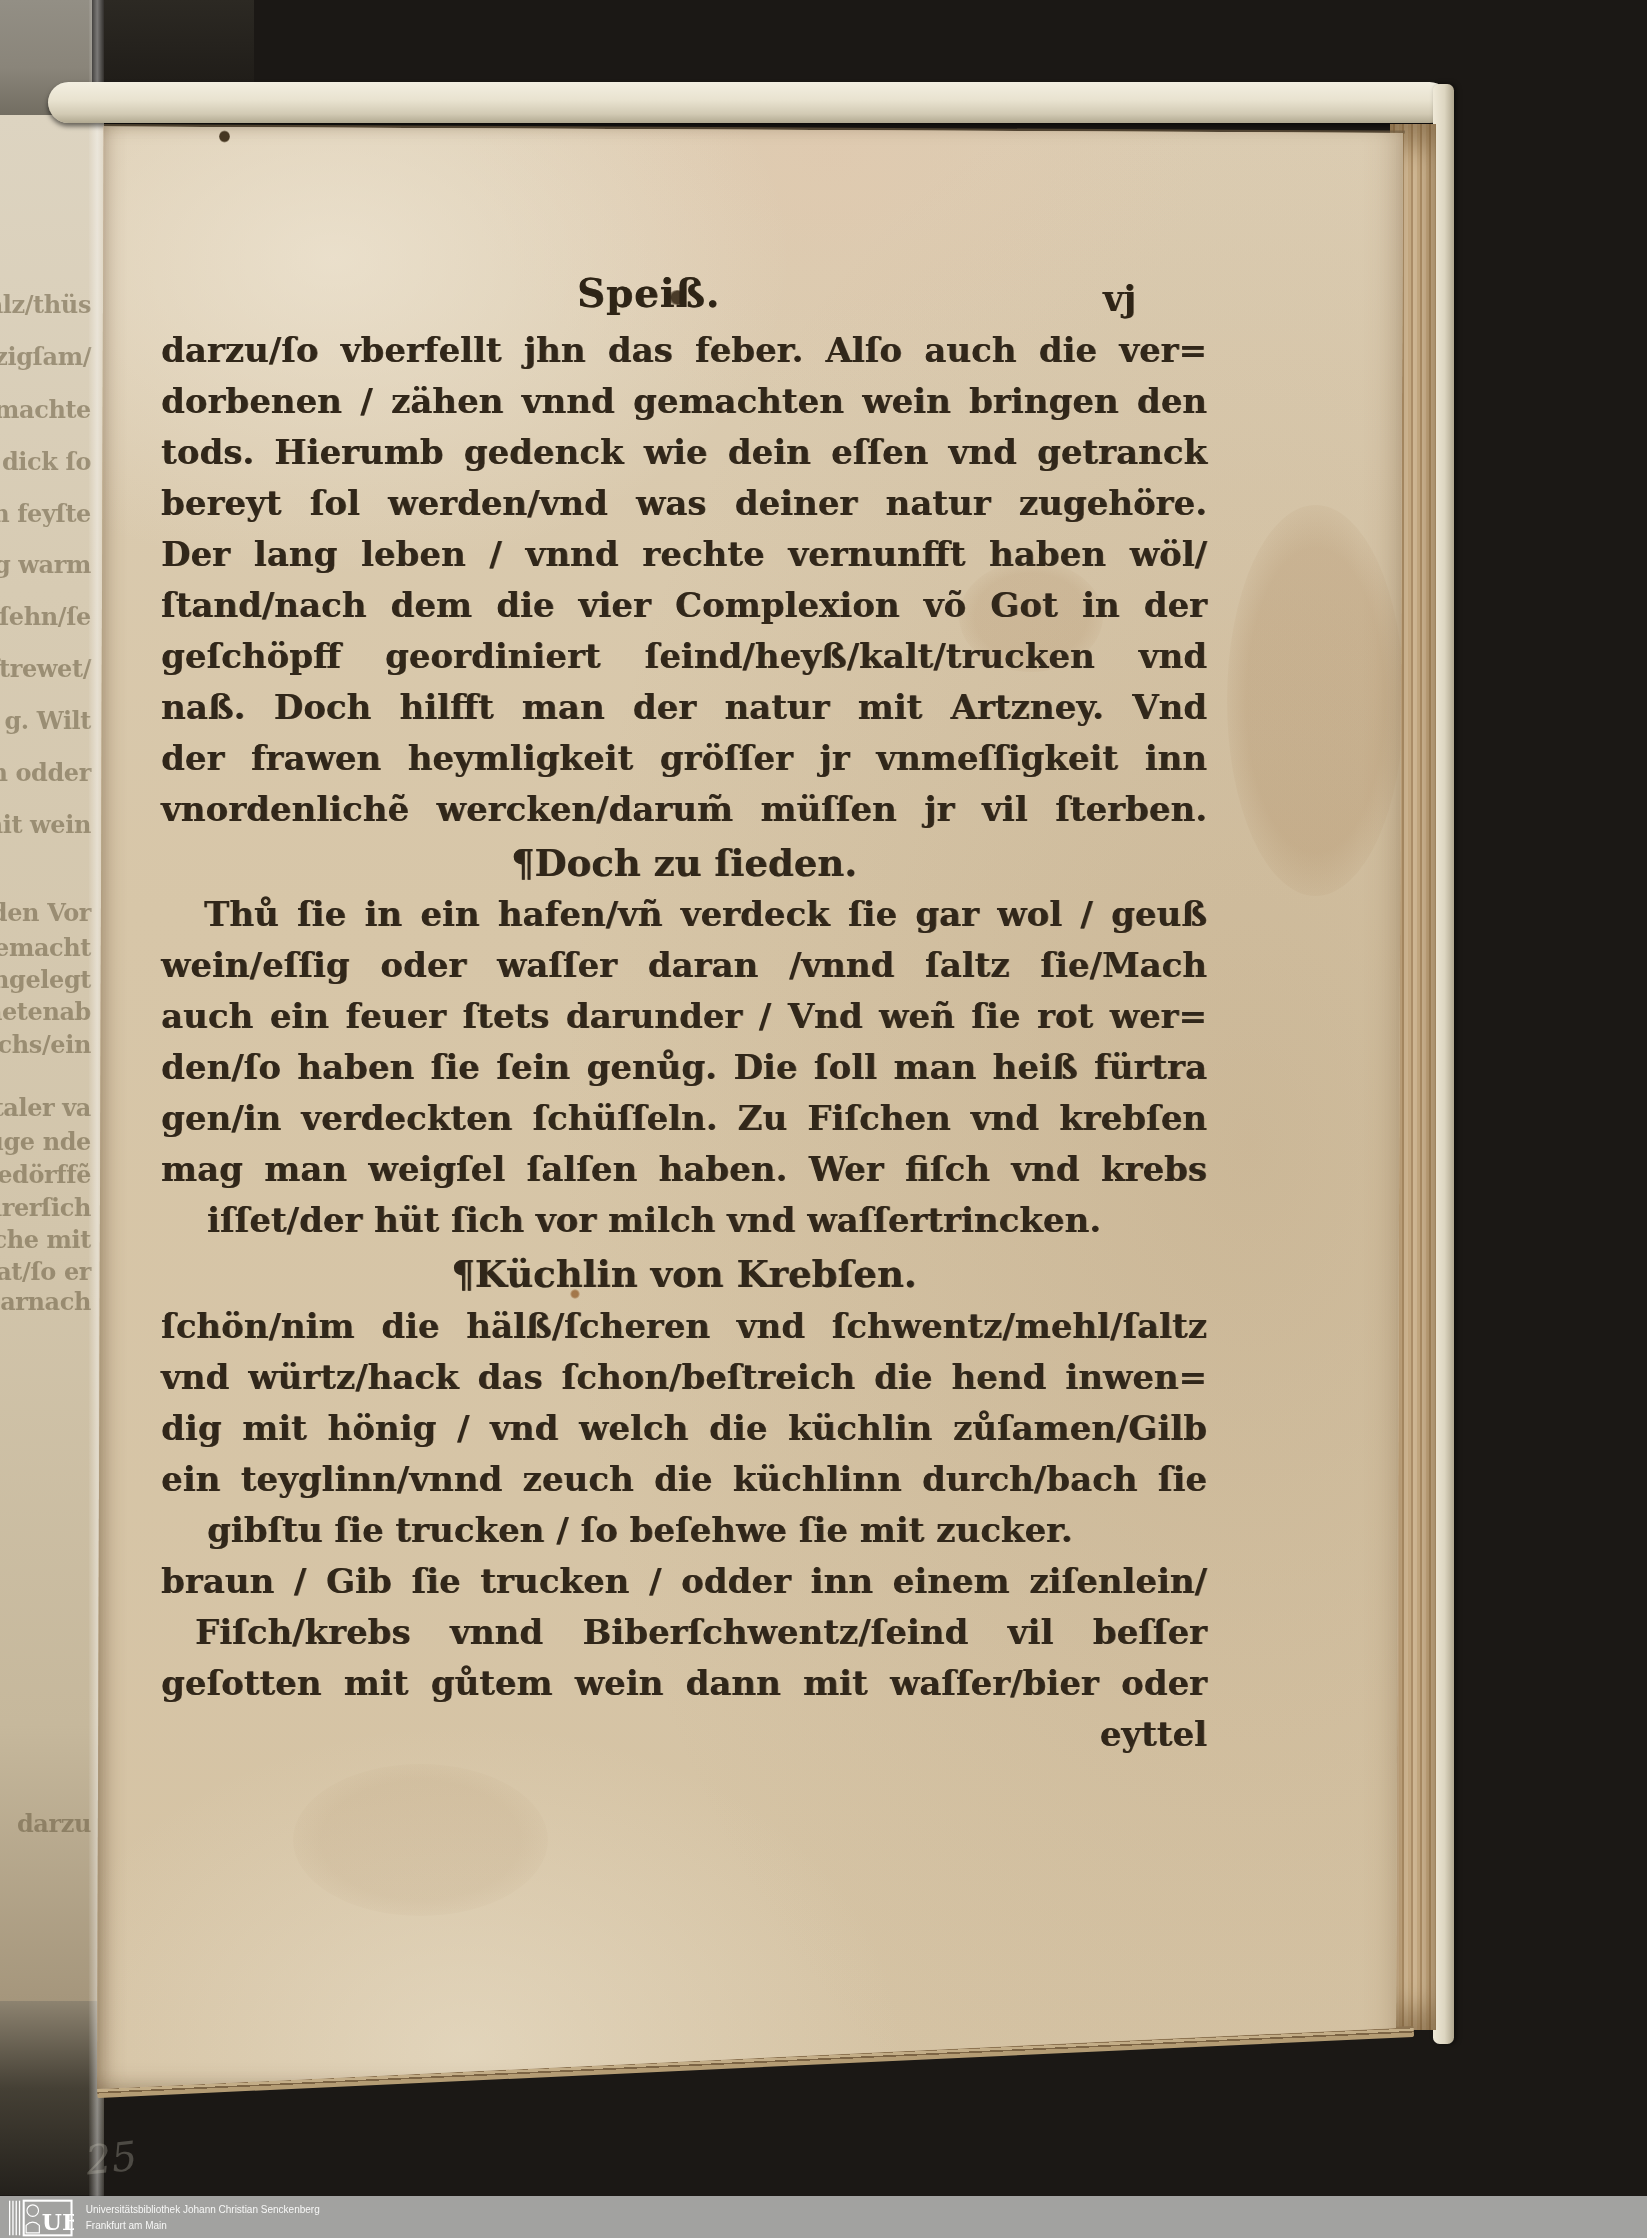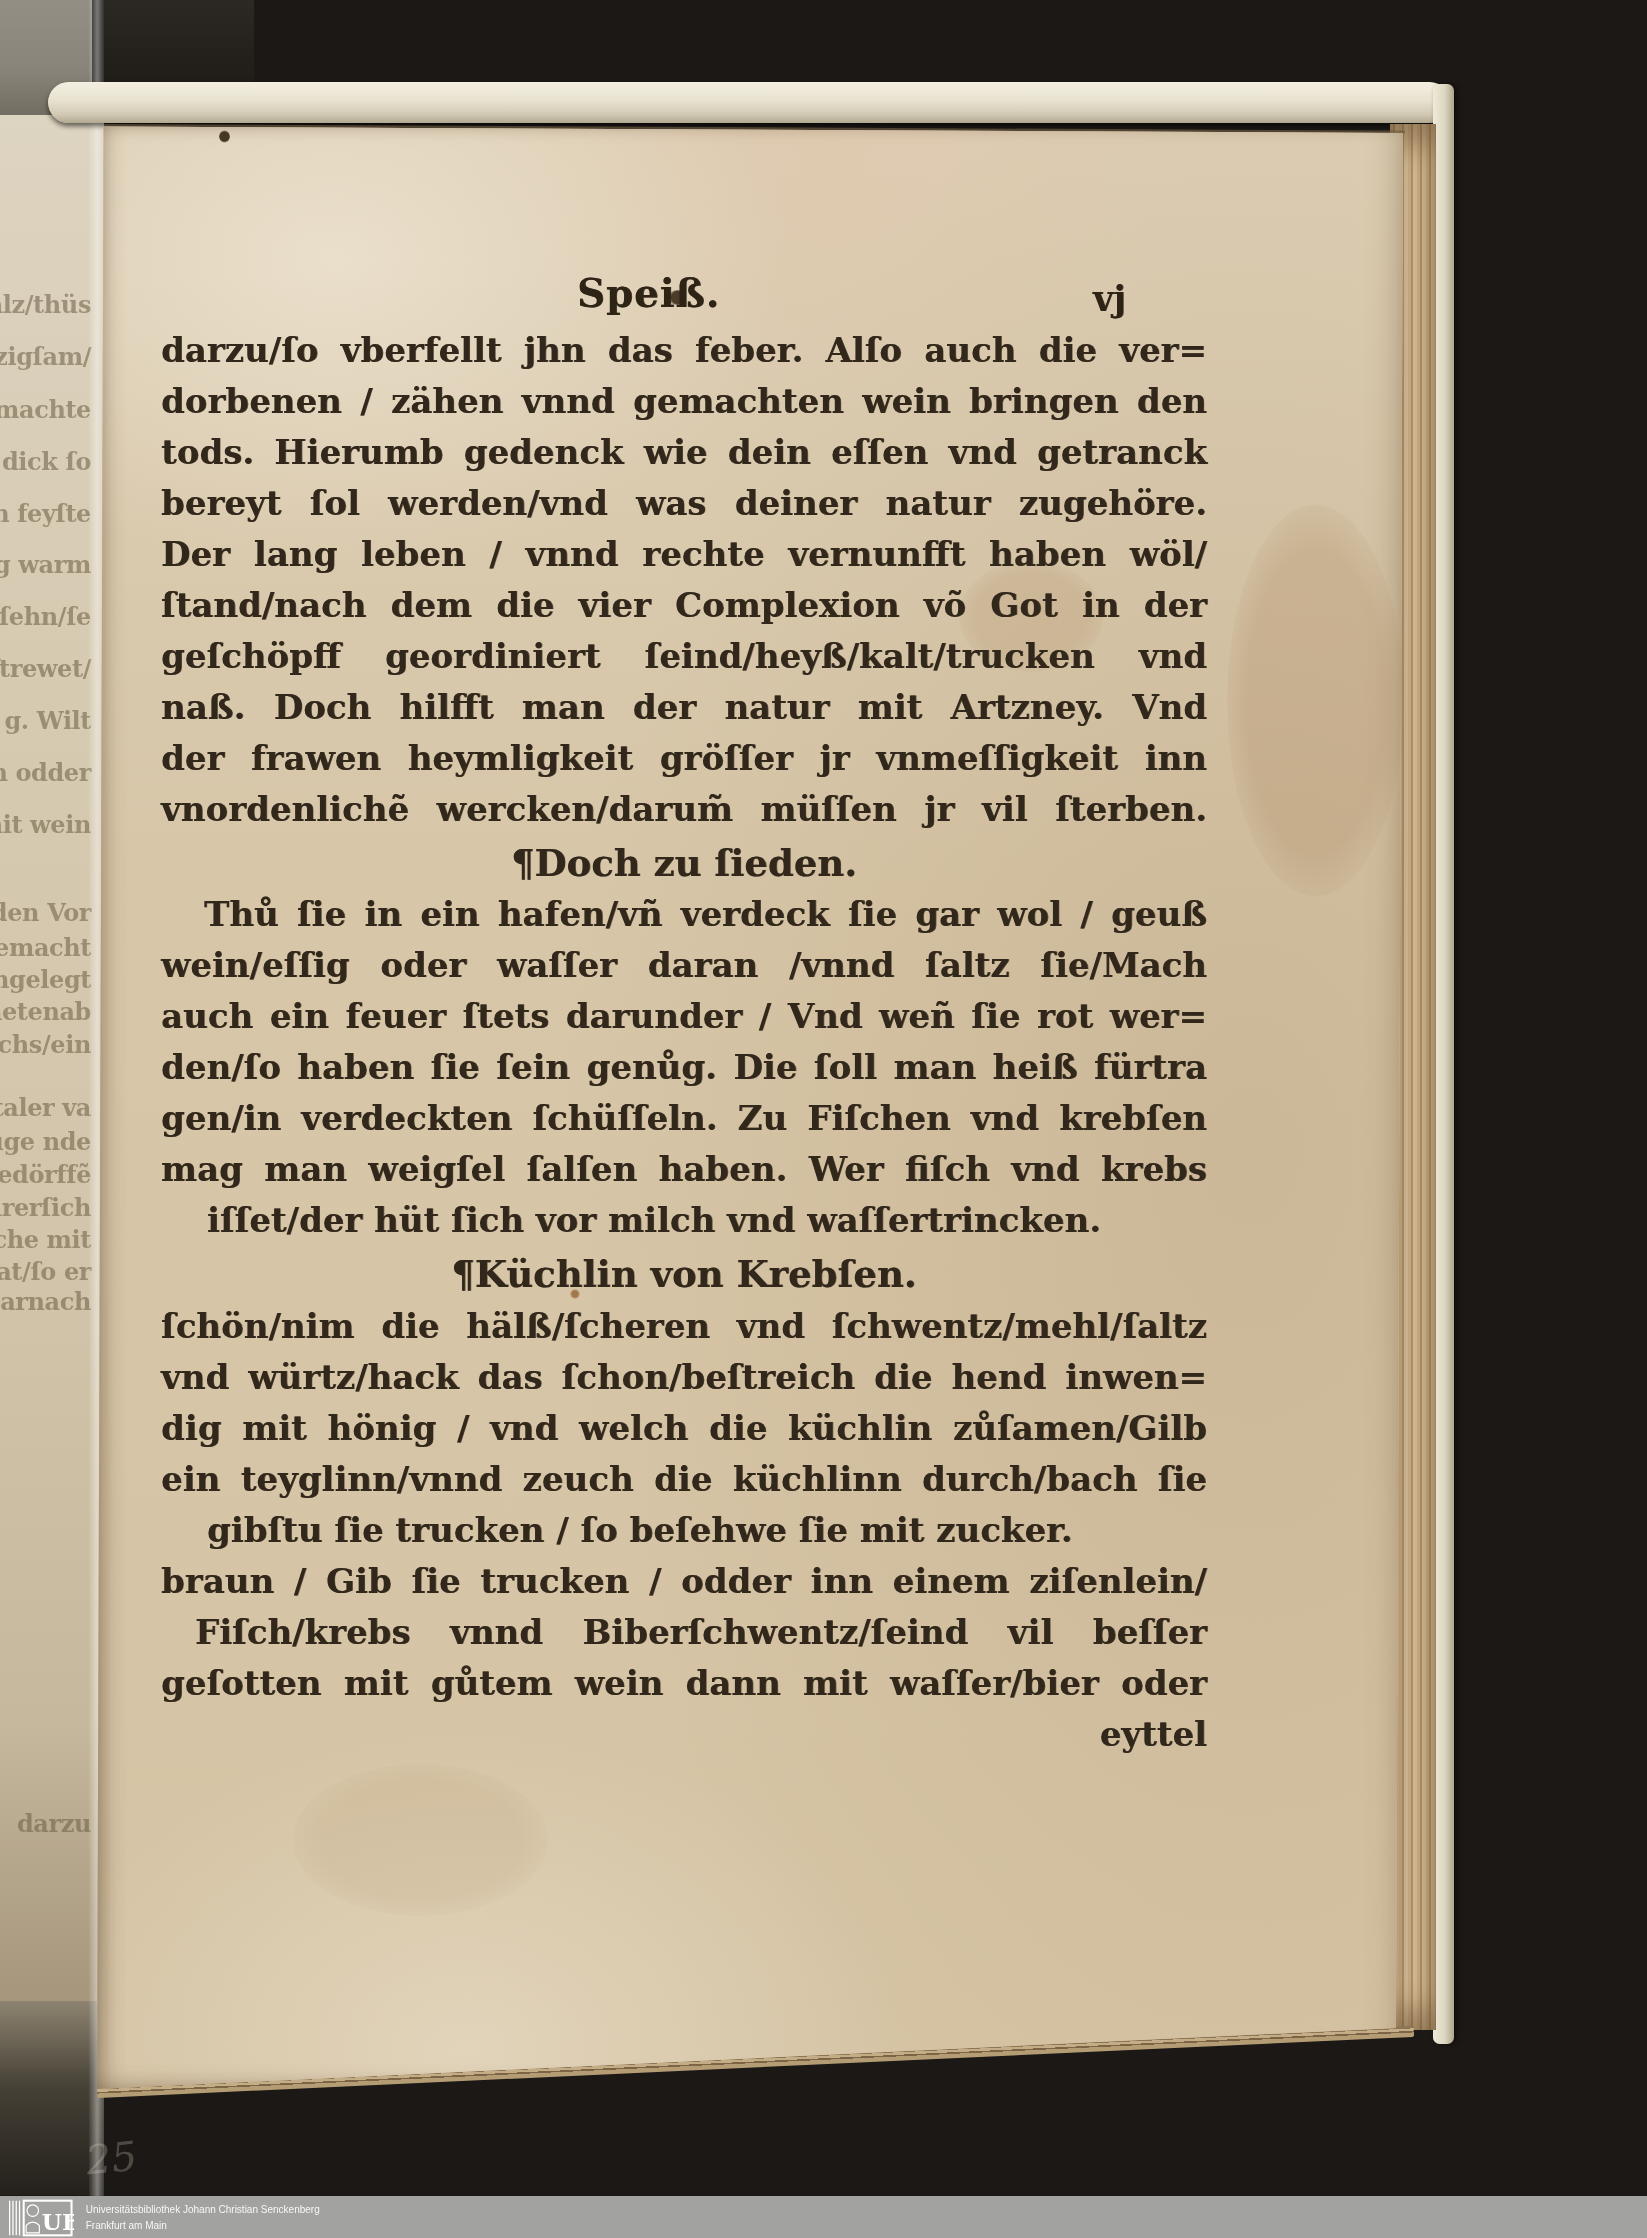--- a/index.html
+++ b/index.html
@@ -56,21 +56,21 @@
   .speck2{left:571px;top:170px;width:19px;height:15px;background:radial-gradient(circle,rgba(58,44,26,0.9) 0 50%,transparent 75%);}
   .rust{left:473px;top:1169px;width:10px;height:10px;background:radial-gradient(circle,rgba(154,106,58,0.85) 0 45%,transparent 75%);}
   .smudge-right{left:1130px;top:385px;width:177px;height:391px;background:radial-gradient(ellipse,rgba(146,100,52,0.17) 0 55%,transparent 78%);}
   .stain-mid{left:862px;top:441px;width:144px;height:111px;background:radial-gradient(ellipse,rgba(150,105,58,0.13) 0 55%,transparent 78%);}
   .foxing{left:196px;top:1644px;width:255px;height:152px;background:radial-gradient(ellipse,rgba(140,100,55,0.08) 0 55%,transparent 80%);}
   
   .header-row{position:absolute;left:64px;top:150px;width:1046px;height:59px;
     color:#2e2416;font-weight:bold;}
   .running-title{position:absolute;left:405px;top:0;font-size:39px;letter-spacing:0.8px;
     text-shadow:0.6px 0.4px 0 rgba(46,36,22,0.7);margin-left:11px;}
-  .folio{position:absolute;right:81px;top:8.2px;font-size:35px;
+  .folio{position:absolute;right:71px;top:8.2px;font-size:35px;
     text-shadow:0.6px 0.4px 0 rgba(46,36,22,0.7);}
   .text-block{position:absolute;left:64px;top:205px;width:1046px;
     color:#31271a;font-weight:bold;font-size:34px;line-height:51px;
     text-shadow:0.6px 0.3px 0 rgba(49,39,26,0.65);}
   .tline{text-align:justify;text-align-last:justify;}
   .tline.left{text-align:left;text-align-last:auto;margin-left:46px;}
   .tline.center{text-align:center;text-align-last:center;}
   .tline.right{text-align:right;text-align-last:right;}
   .tline.heading{font-size:37px;margin:2.5px 0 0.8px;}
   

